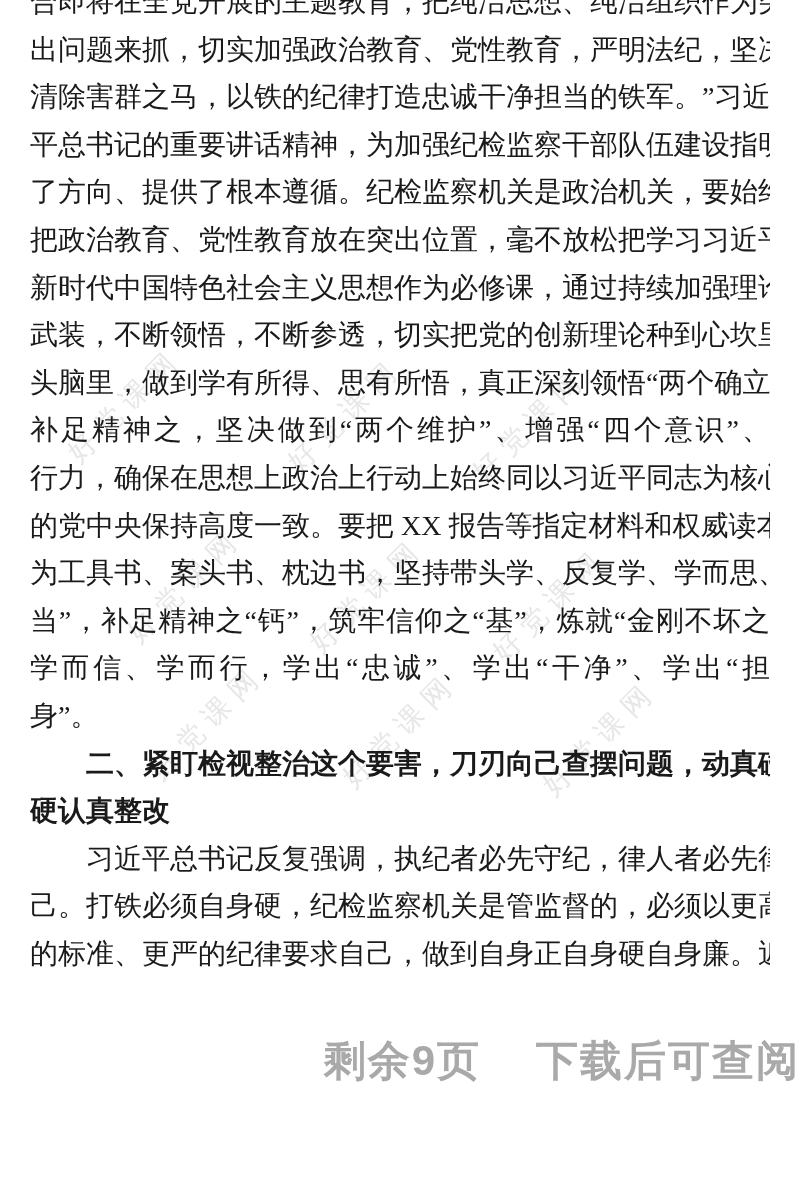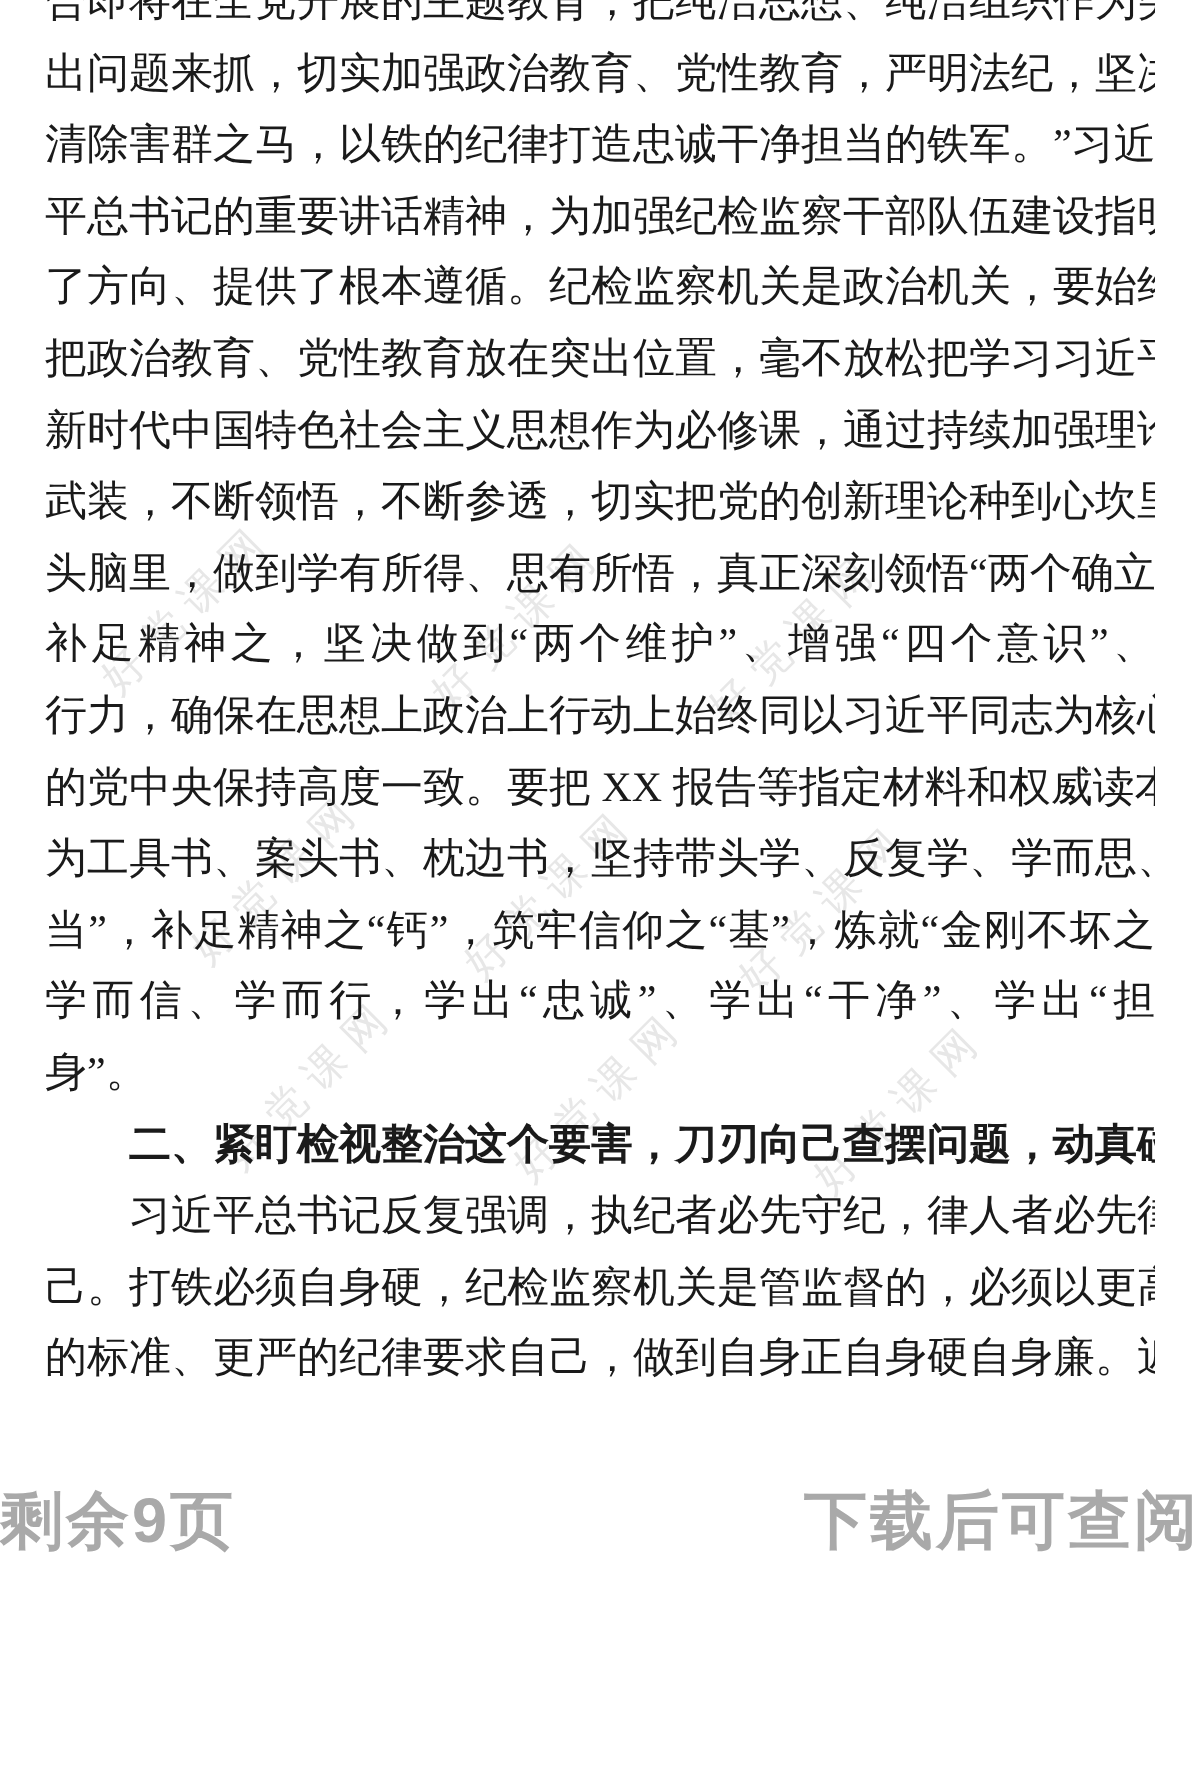--- a/index.html
+++ b/index.html
@@ -46,28 +46,29 @@
     text-align-last:left;
     white-space:normal;
   }
   .line.ind { padding-left:56px; }
   .line.heading { font-weight:bold; }
   .footer {
     position:relative;
     z-index:1;
     margin-top:60px;
     display:flex;
-    justify-content:space-between;
+    justify-content:flex-end;
     gap:55px;
     font-family:"Liberation Sans","DejaVu Sans",sans-serif;
     font-weight:bold;
     font-size:42px;
     line-height:48px;
     color:#a9a9a9;
     letter-spacing:2px;
+    padding-left:26px;
   }
 </style>
 </head>
 <body>
 
 <div class="page">
 
   <div class="watermark-layer">
     <span class="wm" style="left:125px;top:405px;">好党课网</span>
     <span class="wm" style="left:345px;top:415px;">好党课网</span>
@@ -92,20 +93,21 @@
     <div class="line">头脑里，做到学有所得、思有所悟，真正深刻领悟“两个确立”</div>
     <div class="line">补足精神之，坚决做到“两个维护”、增强“四个意识”、</div>
     <div class="line">行力，确保在思想上政治上行动上始终同以习近平同志为核心</div>
     <div class="line">的党中央保持高度一致。要把 XX 报告等指定材料和权威读本作</div>
     <div class="line">为工具书、案头书、枕边书，坚持带头学、反复学、学而思、</div>
     <div class="line">当”，补足精神之“钙”，筑牢信仰之“基”，炼就“金刚不坏之</div>
     <div class="line">学而信、学而行，学出“忠诚”、学出“干净”、学出“担</div>
     <div class="line end">身”。</div>
 
     <div class="line heading ind">二、紧盯检视整治这个要害，刀刃向己查摆问题，动真碰</div>
+    <div class="line heading end">硬认真整改</div>
 
     <div class="line ind">习近平总书记反复强调，执纪者必先守纪，律人者必先律</div>
     <div class="line">己。打铁必须自身硬，纪检监察机关是管监督的，必须以更高</div>
     <div class="line">的标准、更严的纪律要求自己，做到自身正自身硬自身廉。近</div>
   </div>
 
   <div class="footer">
     <span>剩余9页</span>
     <span>下载后可查阅</span>
   </div>

